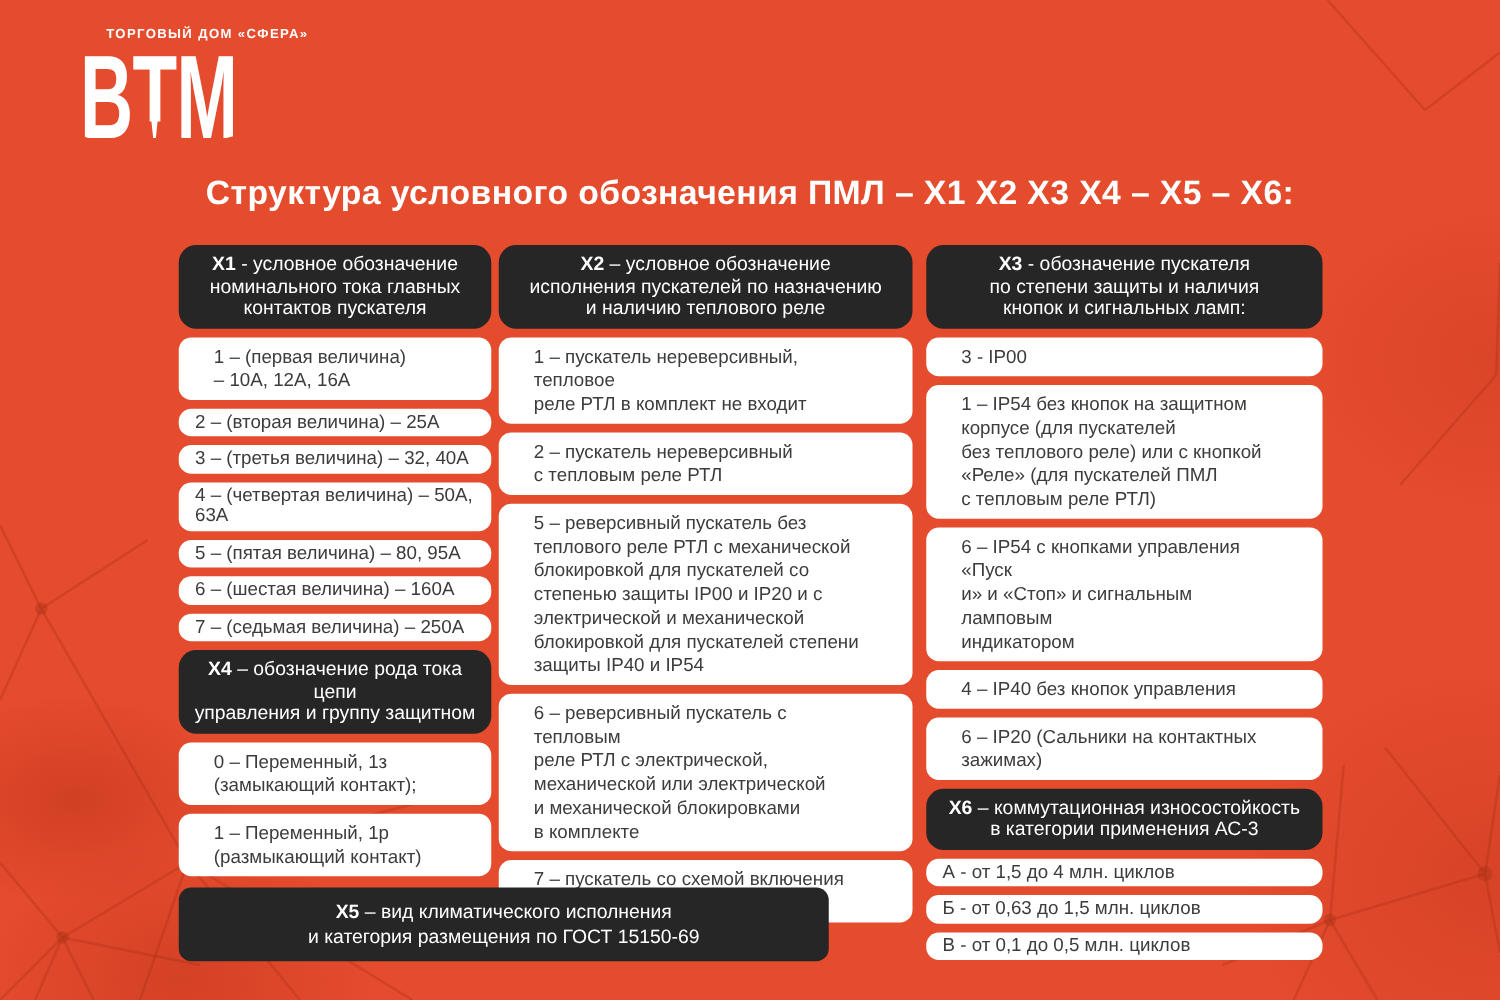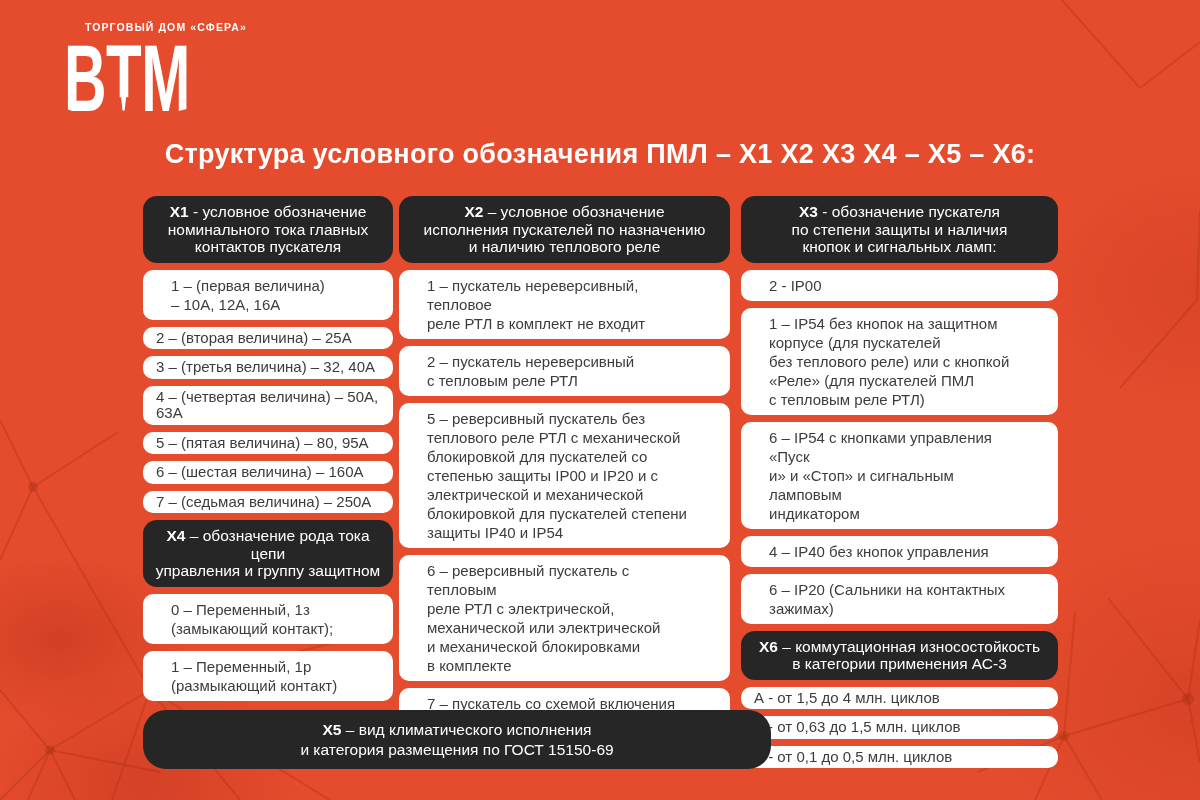--- a/index.html
+++ b/index.html
@@ -23,21 +23,21 @@
   .l-m{clip-path:polygon(0 0,100% 0,100% 88%,0 104%);}
   .title{position:absolute;top:139px;left:0;width:100%;text-align:center;color:#fff;font-size:27px;font-weight:700;letter-spacing:.3px;}
   .col{position:absolute;top:196px;display:flex;flex-direction:column;gap:7px;}
   #col1{left:143px;width:250px;}
   #col2{left:399px;width:331px;}
   #col3{left:741px;width:317px;}
   .hdr{background:#262626;color:#fff;border-radius:14px;text-align:center;padding:7px 8px;font-size:15.5px;line-height:17.5px;white-space:pre-line;}
   .hdr b{font-weight:700;}
   .itm{background:#fff;color:#3C3C3C;border-radius:10px;padding:6px 28px;font-size:15px;line-height:19px;white-space:pre-line;}
   .itm.tight{padding:3px 13px;line-height:16.5px;}
-  .x5{position:absolute;left:143px;top:710px;width:628px;box-sizing:border-box;background:#262626;color:#fff;border-radius:23px;text-align:center;padding:10px 20px;font-size:15.5px;line-height:19.5px;white-space:pre-line;}
+  .x5{position:absolute;left:143px;top:710px;width:520px;box-sizing:border-box;background:#262626;color:#fff;border-radius:10px;text-align:center;padding:10px 20px;font-size:15.5px;line-height:19.5px;white-space:pre-line;}
   .x5 b{font-weight:700;}
 </style>
 </head>
 <body>
 
 <div class="canvas">
 
   <svg class="net" width="1200" height="800" viewBox="0 0 1200 800">
     <g stroke="#9E2B10" stroke-opacity="0.28" stroke-width="2" fill="none">
       <path d="M33 487 L0 420 M33 487 L118 432 M33 487 L150 690 M33 487 L0 560"></path>
@@ -108,21 +108,21 @@
 и механической блокировками
 в комплекте</div>
     <div class="itm">7 – пускатель со схемой включения
 «звезда-треугольник»</div>
   </div>
 
   <div class="col" id="col3">
     <div class="hdr"><b>Х3</b><span> - обозначение пускателя
 по степени защиты и наличия
 кнопок и сигнальных ламп:</span></div>
-    <div class="itm">2 - IP00</div>
+    <div class="itm">3 - IP00</div>
     <div class="itm">1 – IP54 без кнопок на защитном
 корпусе (для пускателей
 без теплового реле) или с кнопкой
 «Реле» (для пускателей ПМЛ
 с тепловым реле РТЛ)</div>
     <div class="itm">6 – IP54 с кнопками управления «Пуск
 и» и «Стоп» и сигнальным ламповым
 индикатором</div>
     <div class="itm">4 – IP40 без кнопок управления</div>
     <div class="itm">6 – IP20 (Сальники на контактных

